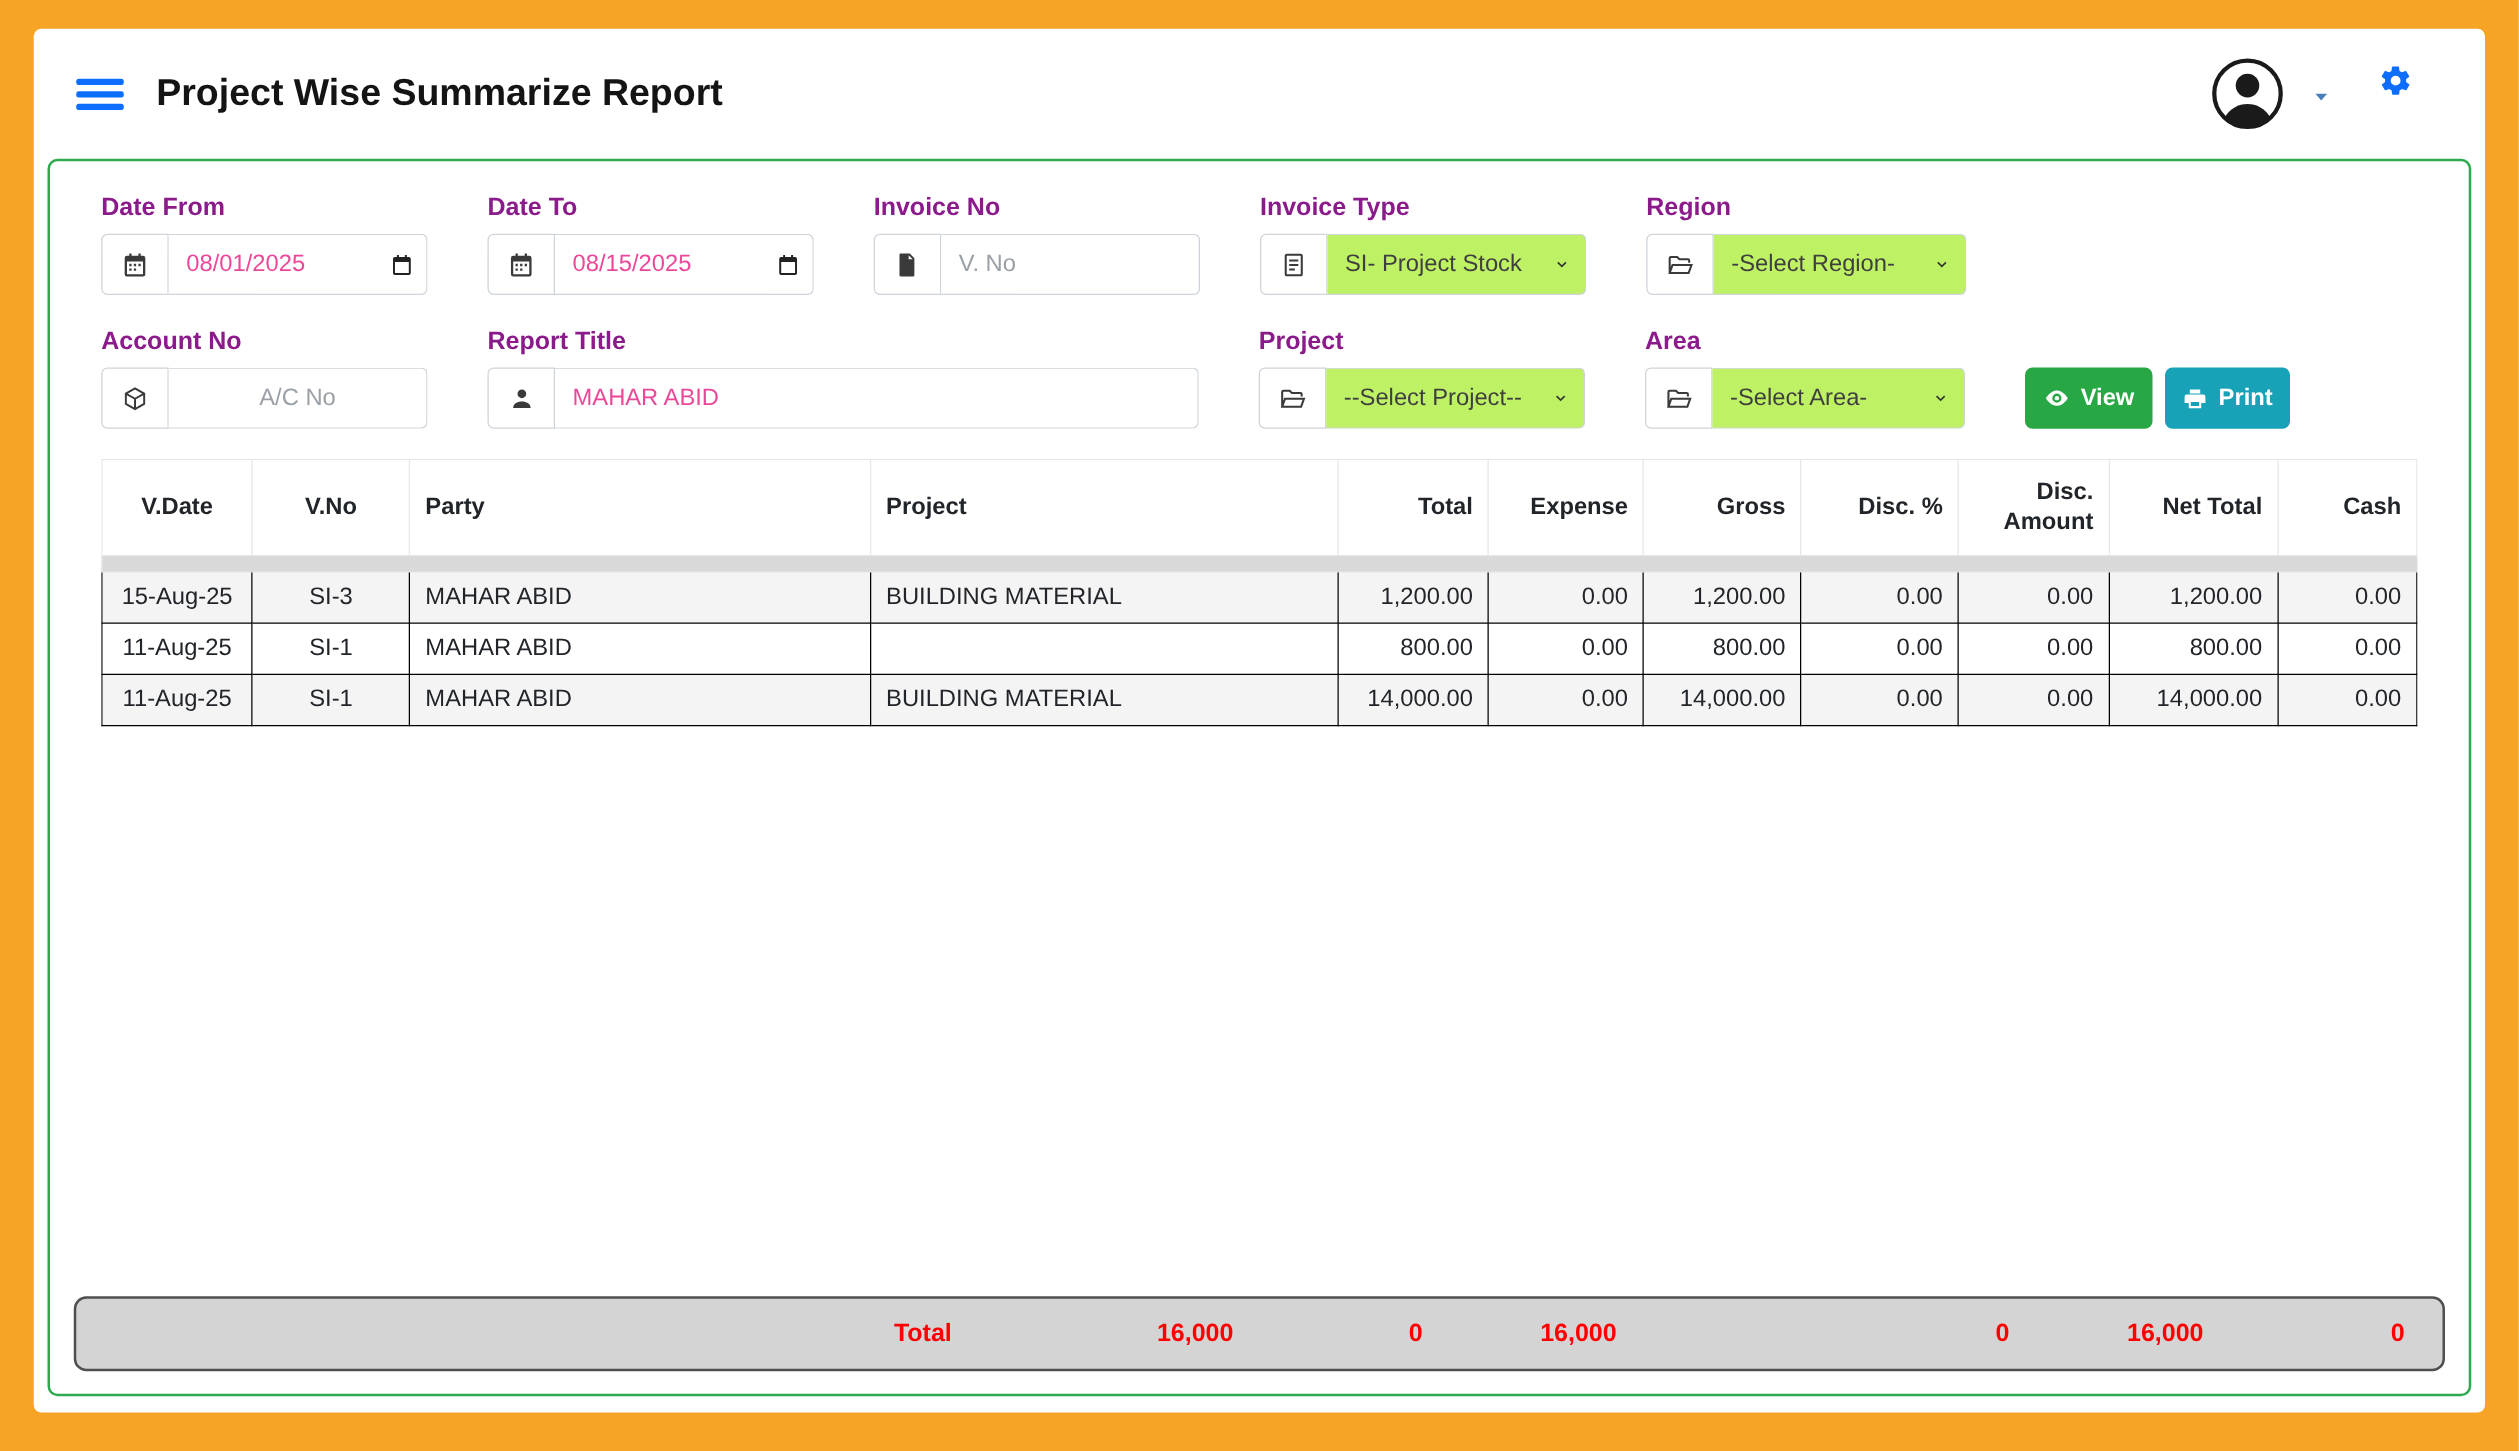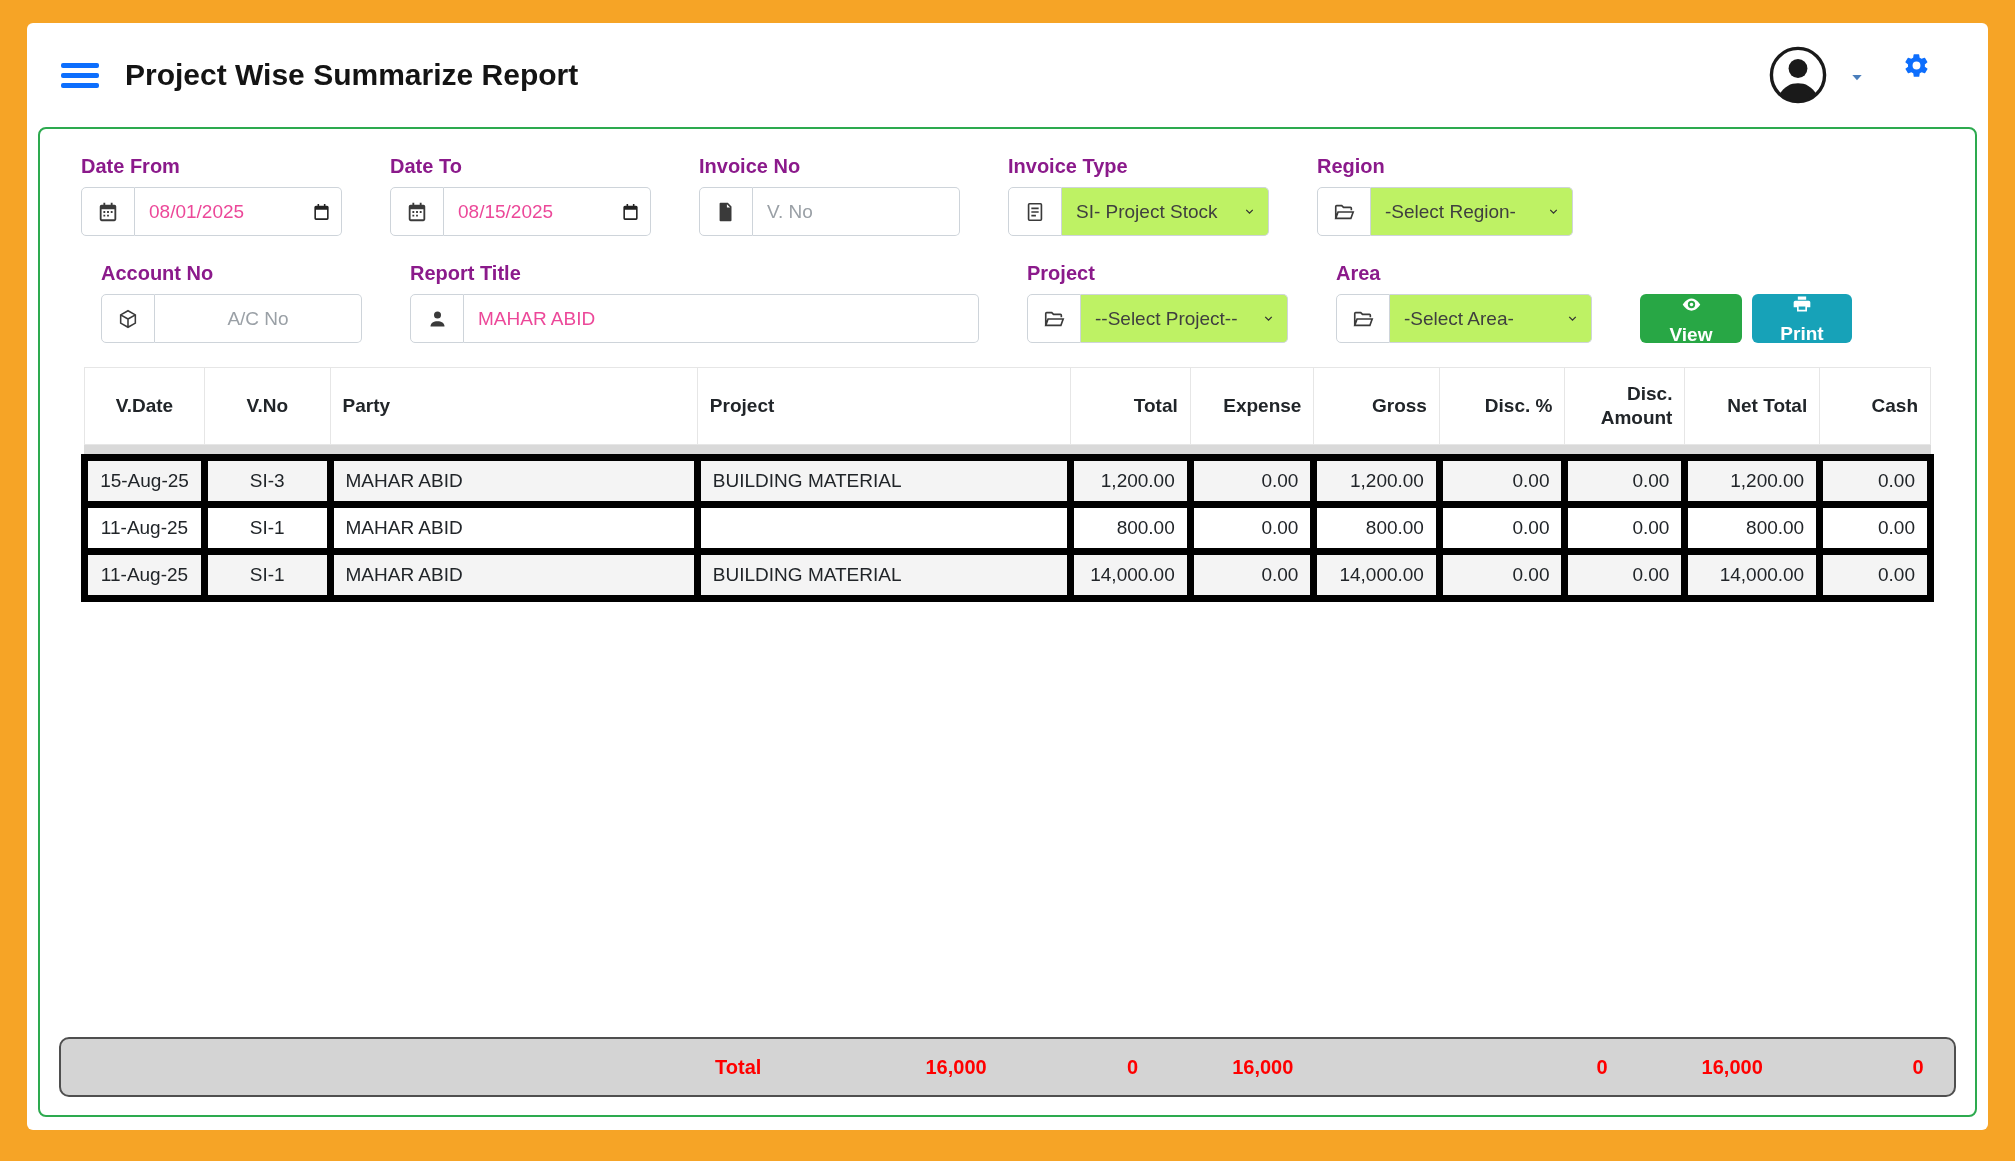--- a/index.html
+++ b/index.html
@@ -34,21 +34,21 @@
   .panel {
     flex:1; margin:0 11px 13px;
     border:2px solid #2daa4f; border-radius:8px;
     display:flex; flex-direction:column;
     overflow:hidden; background:#fff;
   }
 
   
   .filters { padding:26px 41px 0; flex:none; }
   .frow { display:flex; gap:48px; }
-  .frow2 { margin-top:26px; align-items:flex-end;margin-left:20px; }
+  .frow2 { margin-top:26px; align-items:flex-end; }
   .fgroup { flex:none; }
   .flabel { font-size:20px; font-weight:700; color:#8B1A8B; margin-bottom:9px; }
   .igroup { display:flex; height:49px; }
   .ibox {
     width:54px; flex:none; display:flex; align-items:center; justify-content:center;
     border:1px solid #ced4da; border-radius:5px 0 0 5px; color:#3a3a3a; background:#fff;
   }
   .iwrap { position:relative; flex:1; display:flex; }
   .igroup input {
     flex:1; width:100%; min-width:0; height:49px;
@@ -67,40 +67,40 @@
     flex:1; height:49px; border:1px solid #ced4da; border-left:0; border-radius:0 5px 5px 0;
     display:flex; align-items:center; padding:0 12px 0 14px;
     font-size:19px; color:#3f3f3f; cursor:pointer; background:#bef264;
   }
   .select .sel-text { flex:1; white-space:nowrap; overflow:hidden; text-overflow:ellipsis; }
   .select .chev { flex:none; margin-left:6px; line-height:0; color:#333; }
 
   .btns { display:flex; gap:10px; }
   .btn {
     height:49px; border:none; border-radius:6px; color:#fff;
-    font-size:19px; font-weight:700; display:flex; align-items:center; justify-content:flex-start;
-    gap:9px; cursor:pointer; font-family:"Liberation Sans", sans-serif; padding:0 18px;flex-direction:column;
+    font-size:19px; font-weight:700; display:flex; align-items:center; justify-content:center;
+    gap:9px; cursor:pointer; font-family:"Liberation Sans", sans-serif; padding:0 18px;
   }
   .btn-view { background:#28A745; width:102px; }
   .btn-print { background:#17A2B8; width:100px; }
   .btn svg { flex:none; }
 
   
   .table-wrap { flex:1; margin:24px 41px 0; overflow:hidden; }
   table.report { width:100%; border-collapse:collapse; table-layout:fixed; }
   table.report th, table.report td { font-size:19px; color:#212529; }
   table.report thead th {
     padding:14px 12px; font-weight:700; background:#fff;
     border:1px solid #e6e6e6; vertical-align:middle; line-height:1.25;
   }
   table.report thead tr.spacer td {
     height:13px; padding:0; background:#d9d9d9; border:1px solid #d9d9d9;
   }
   table.report tbody td {
-    padding:9px 12px; border:7px solid #000000; background:#fff;
+    padding:9px 12px; border:1px solid #000000; background:#fff;
     white-space:nowrap; overflow:hidden; text-overflow:ellipsis;
   }
   table.report tbody tr:nth-child(odd) td { background:#f4f4f4; }
   .col0 { width:6.5%;  text-align:center; }
   .col1 { width:6.8%;  text-align:center; }
   .col2 { width:19.9%; text-align:left; }
   .col3 { width:20.2%; text-align:left; }
   .col4 { width:6.5%;  text-align:right; }
   .col5 { width:6.7%;  text-align:right; }
   .col6 { width:6.8%;  text-align:right; }

